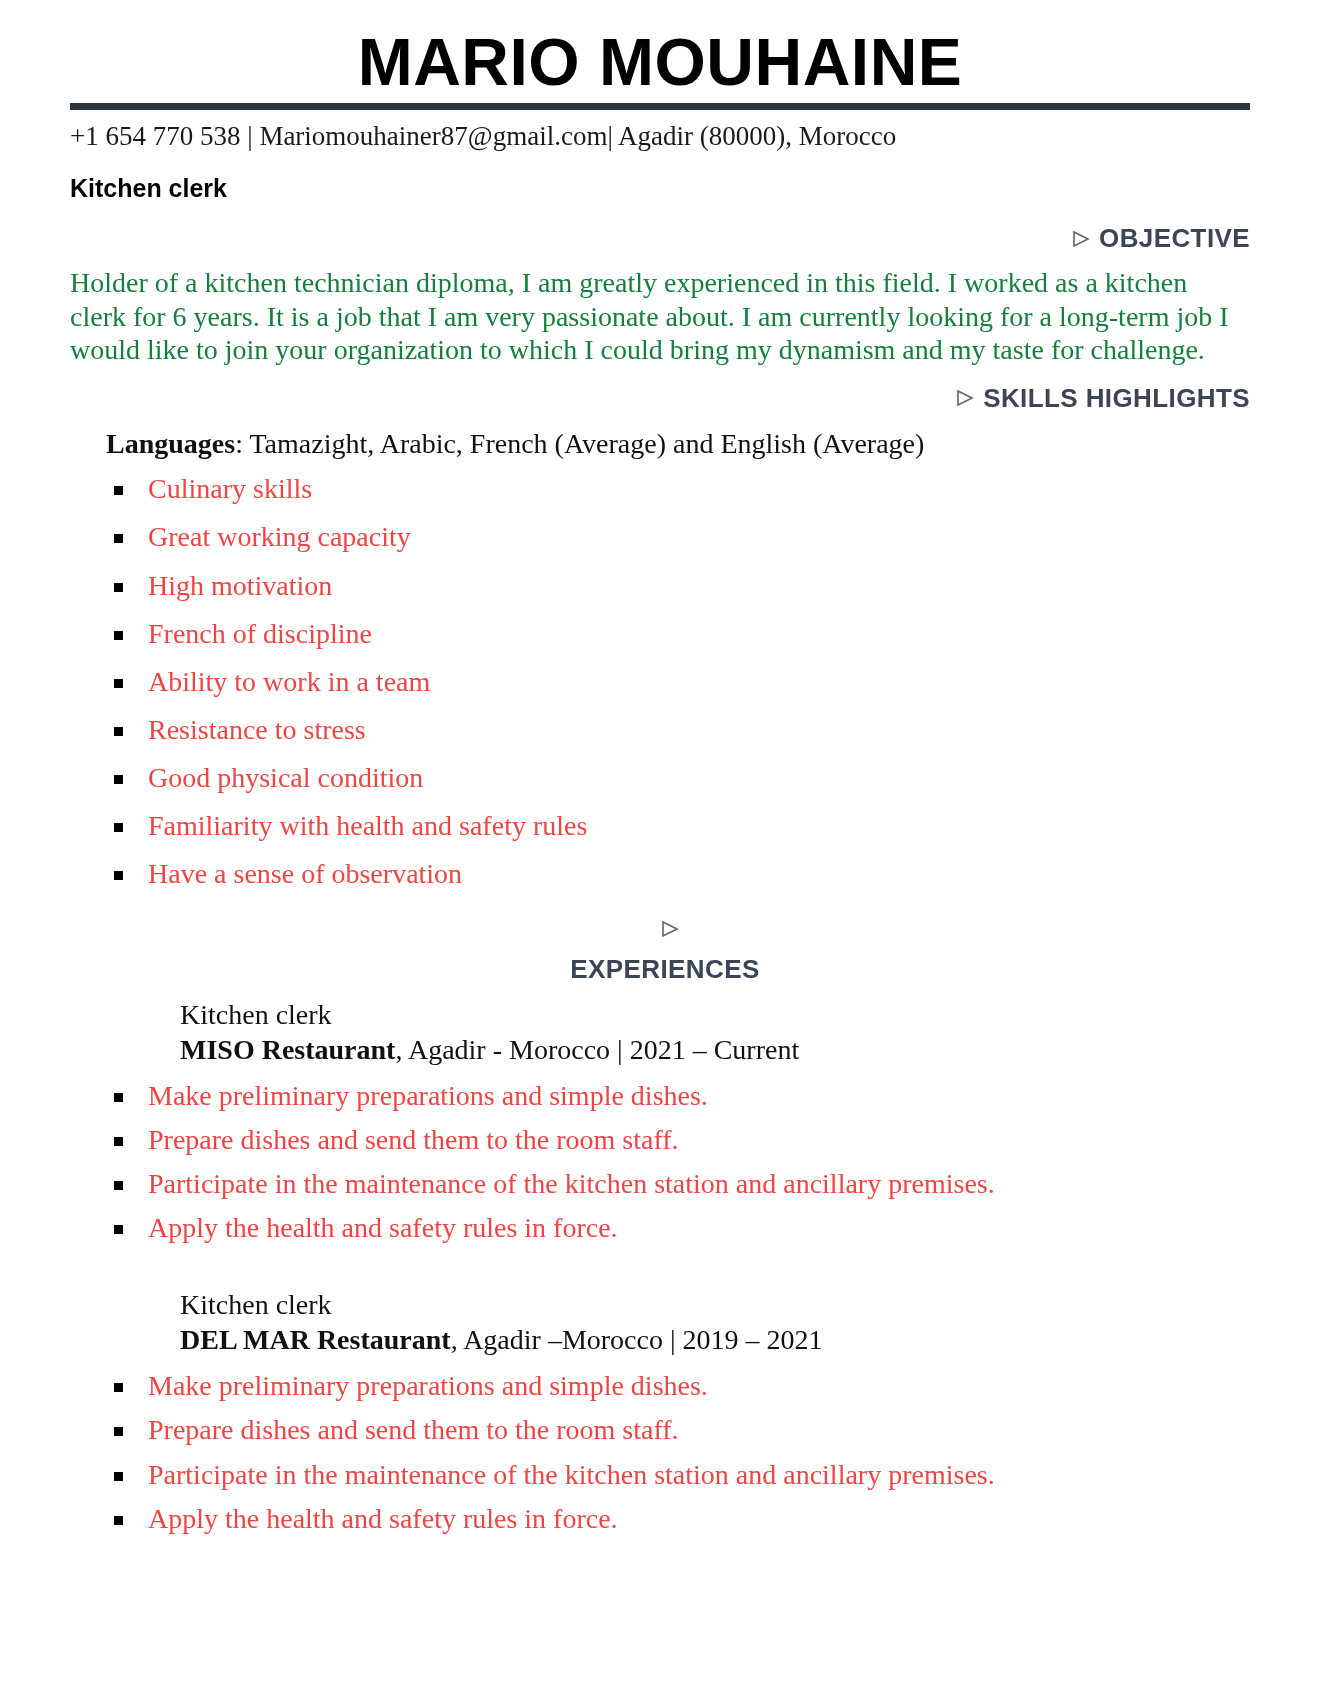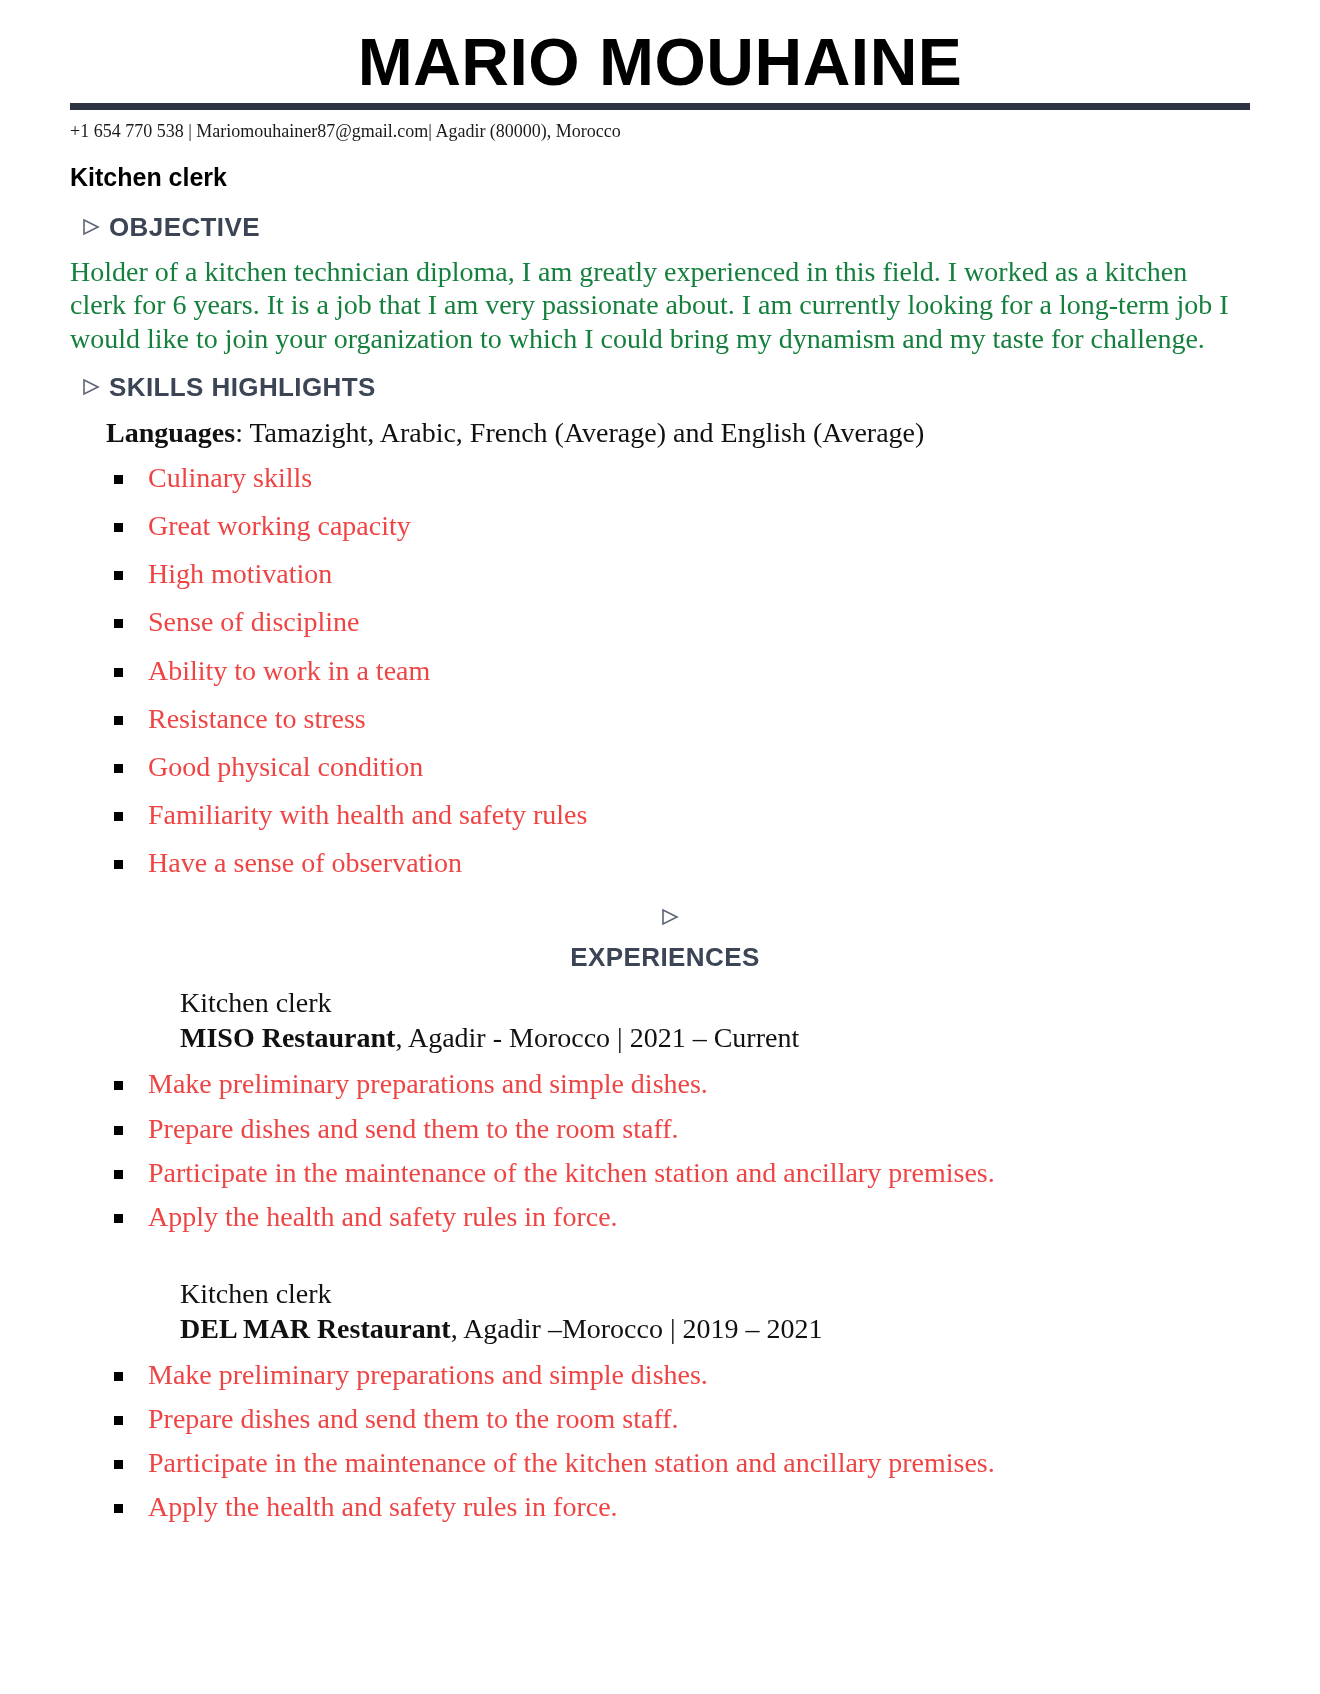--- a/index.html
+++ b/index.html
@@ -34,41 +34,42 @@
     margin: 10px 0 6px 0;
   }
   .header-rule {
     height: 7px;
     background: #2b3440;
     width: 100%;
     margin: 6px 0 10px 0;
   }
   .contact {
     font-family: "Liberation Serif", serif;
-    font-size: 18px;
+    font-size: 27px;
     line-height: 1.25;
     color: #1a1a1a;
     margin: 0 0 20px 0;
     white-space: nowrap;
   }
   .job-title {
     font-family: "Liberation Sans", sans-serif;
     font-weight: bold;
     font-size: 25px;
     color: #000000;
     margin: 0 0 20px 0;
   }
 
   
   .section-head {
     display: flex;
     align-items: center;
     gap: 16px;
     margin: 16px 0 12px 0;
     padding-left: 10px;
+    justify-content: flex-end;
   }
   .tri-icon {
     display: inline-block;
     width: 0;
     height: 0;
     border-left: 13px solid transparent;
     border-top: 9px solid transparent;
     border-bottom: 9px solid transparent;
     position: relative;
     flex: 0 0 auto;
@@ -181,21 +182,21 @@
   </div>
 
   <div class="languages">
     <b>Languages</b><span>: Tamazight, Arabic, French (Average) and English (Average)</span>
   </div>
 
   <ul class="sq">
     <li>Culinary skills</li>
     <li>Great working capacity</li>
     <li>High motivation</li>
-    <li>Sense of discipline</li>
+    <li>French of discipline</li>
     <li>Ability to work in a team</li>
     <li>Resistance to stress</li>
     <li>Good physical condition</li>
     <li>Familiarity with health and safety rules</li>
     <li>Have a sense of observation</li>
   </ul>
 
   <div class="section-head" style="margin-top:28px;flex-direction:column;">
     <span class="tri-icon">
       <svg width="26" height="18" viewBox="0 0 26 18">

